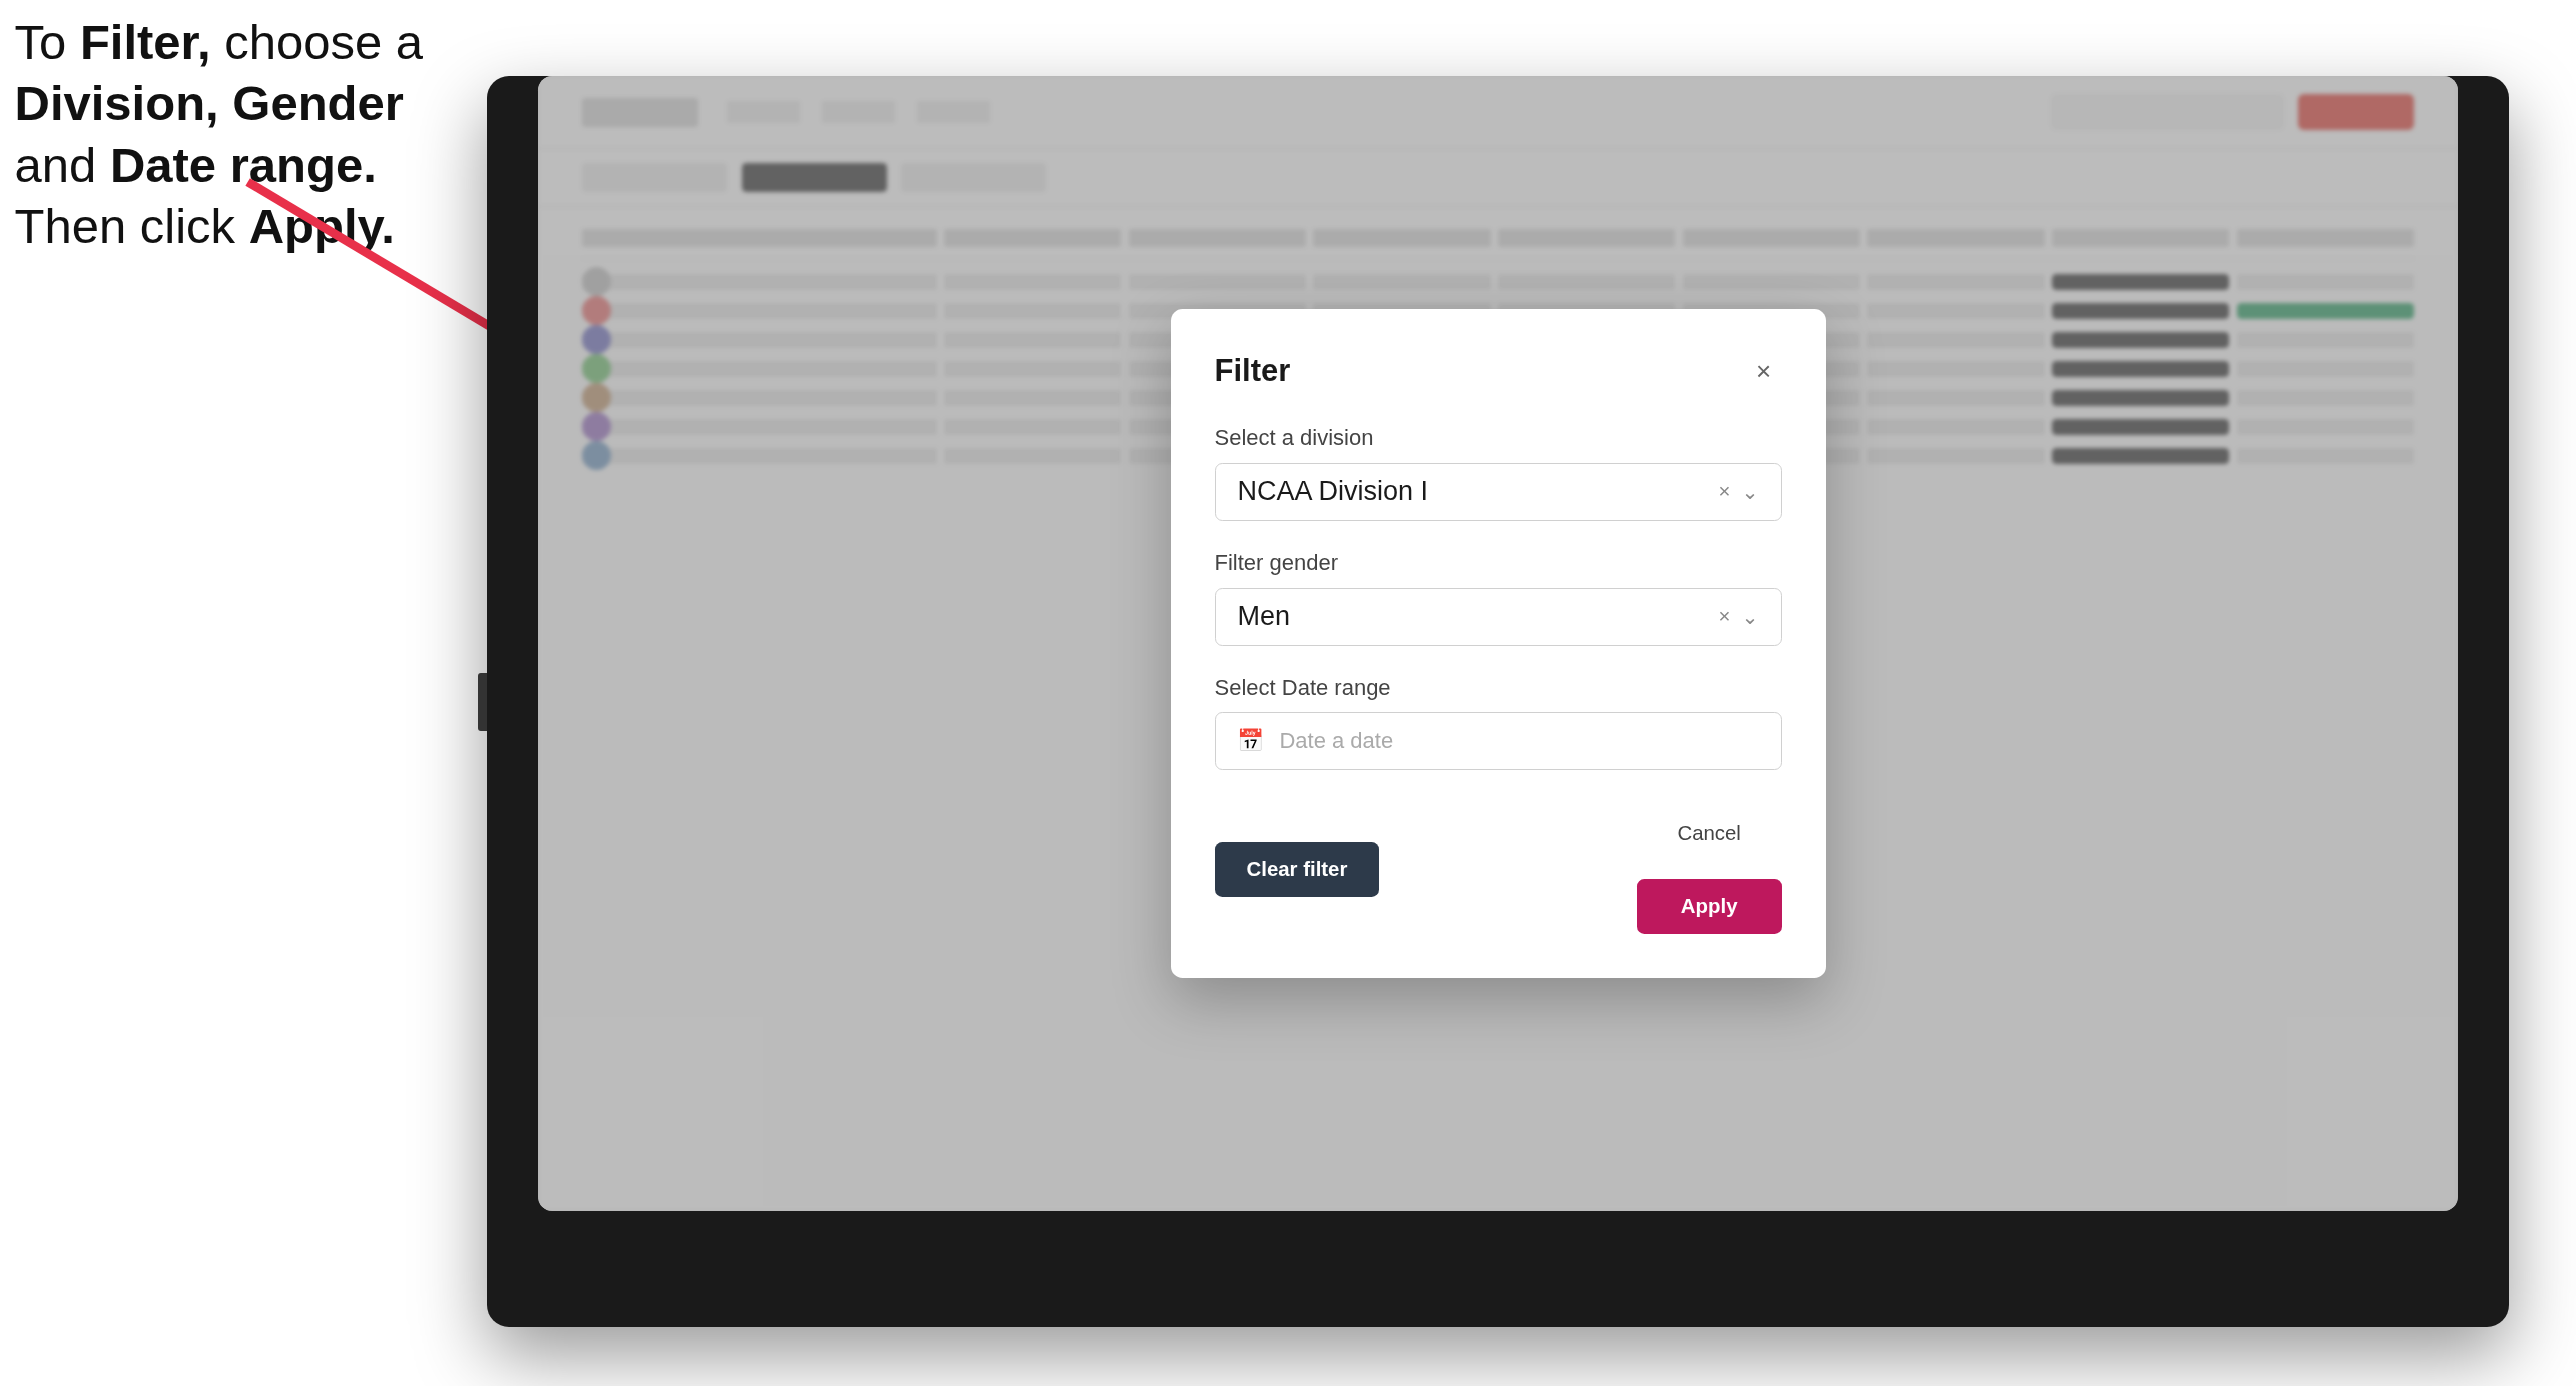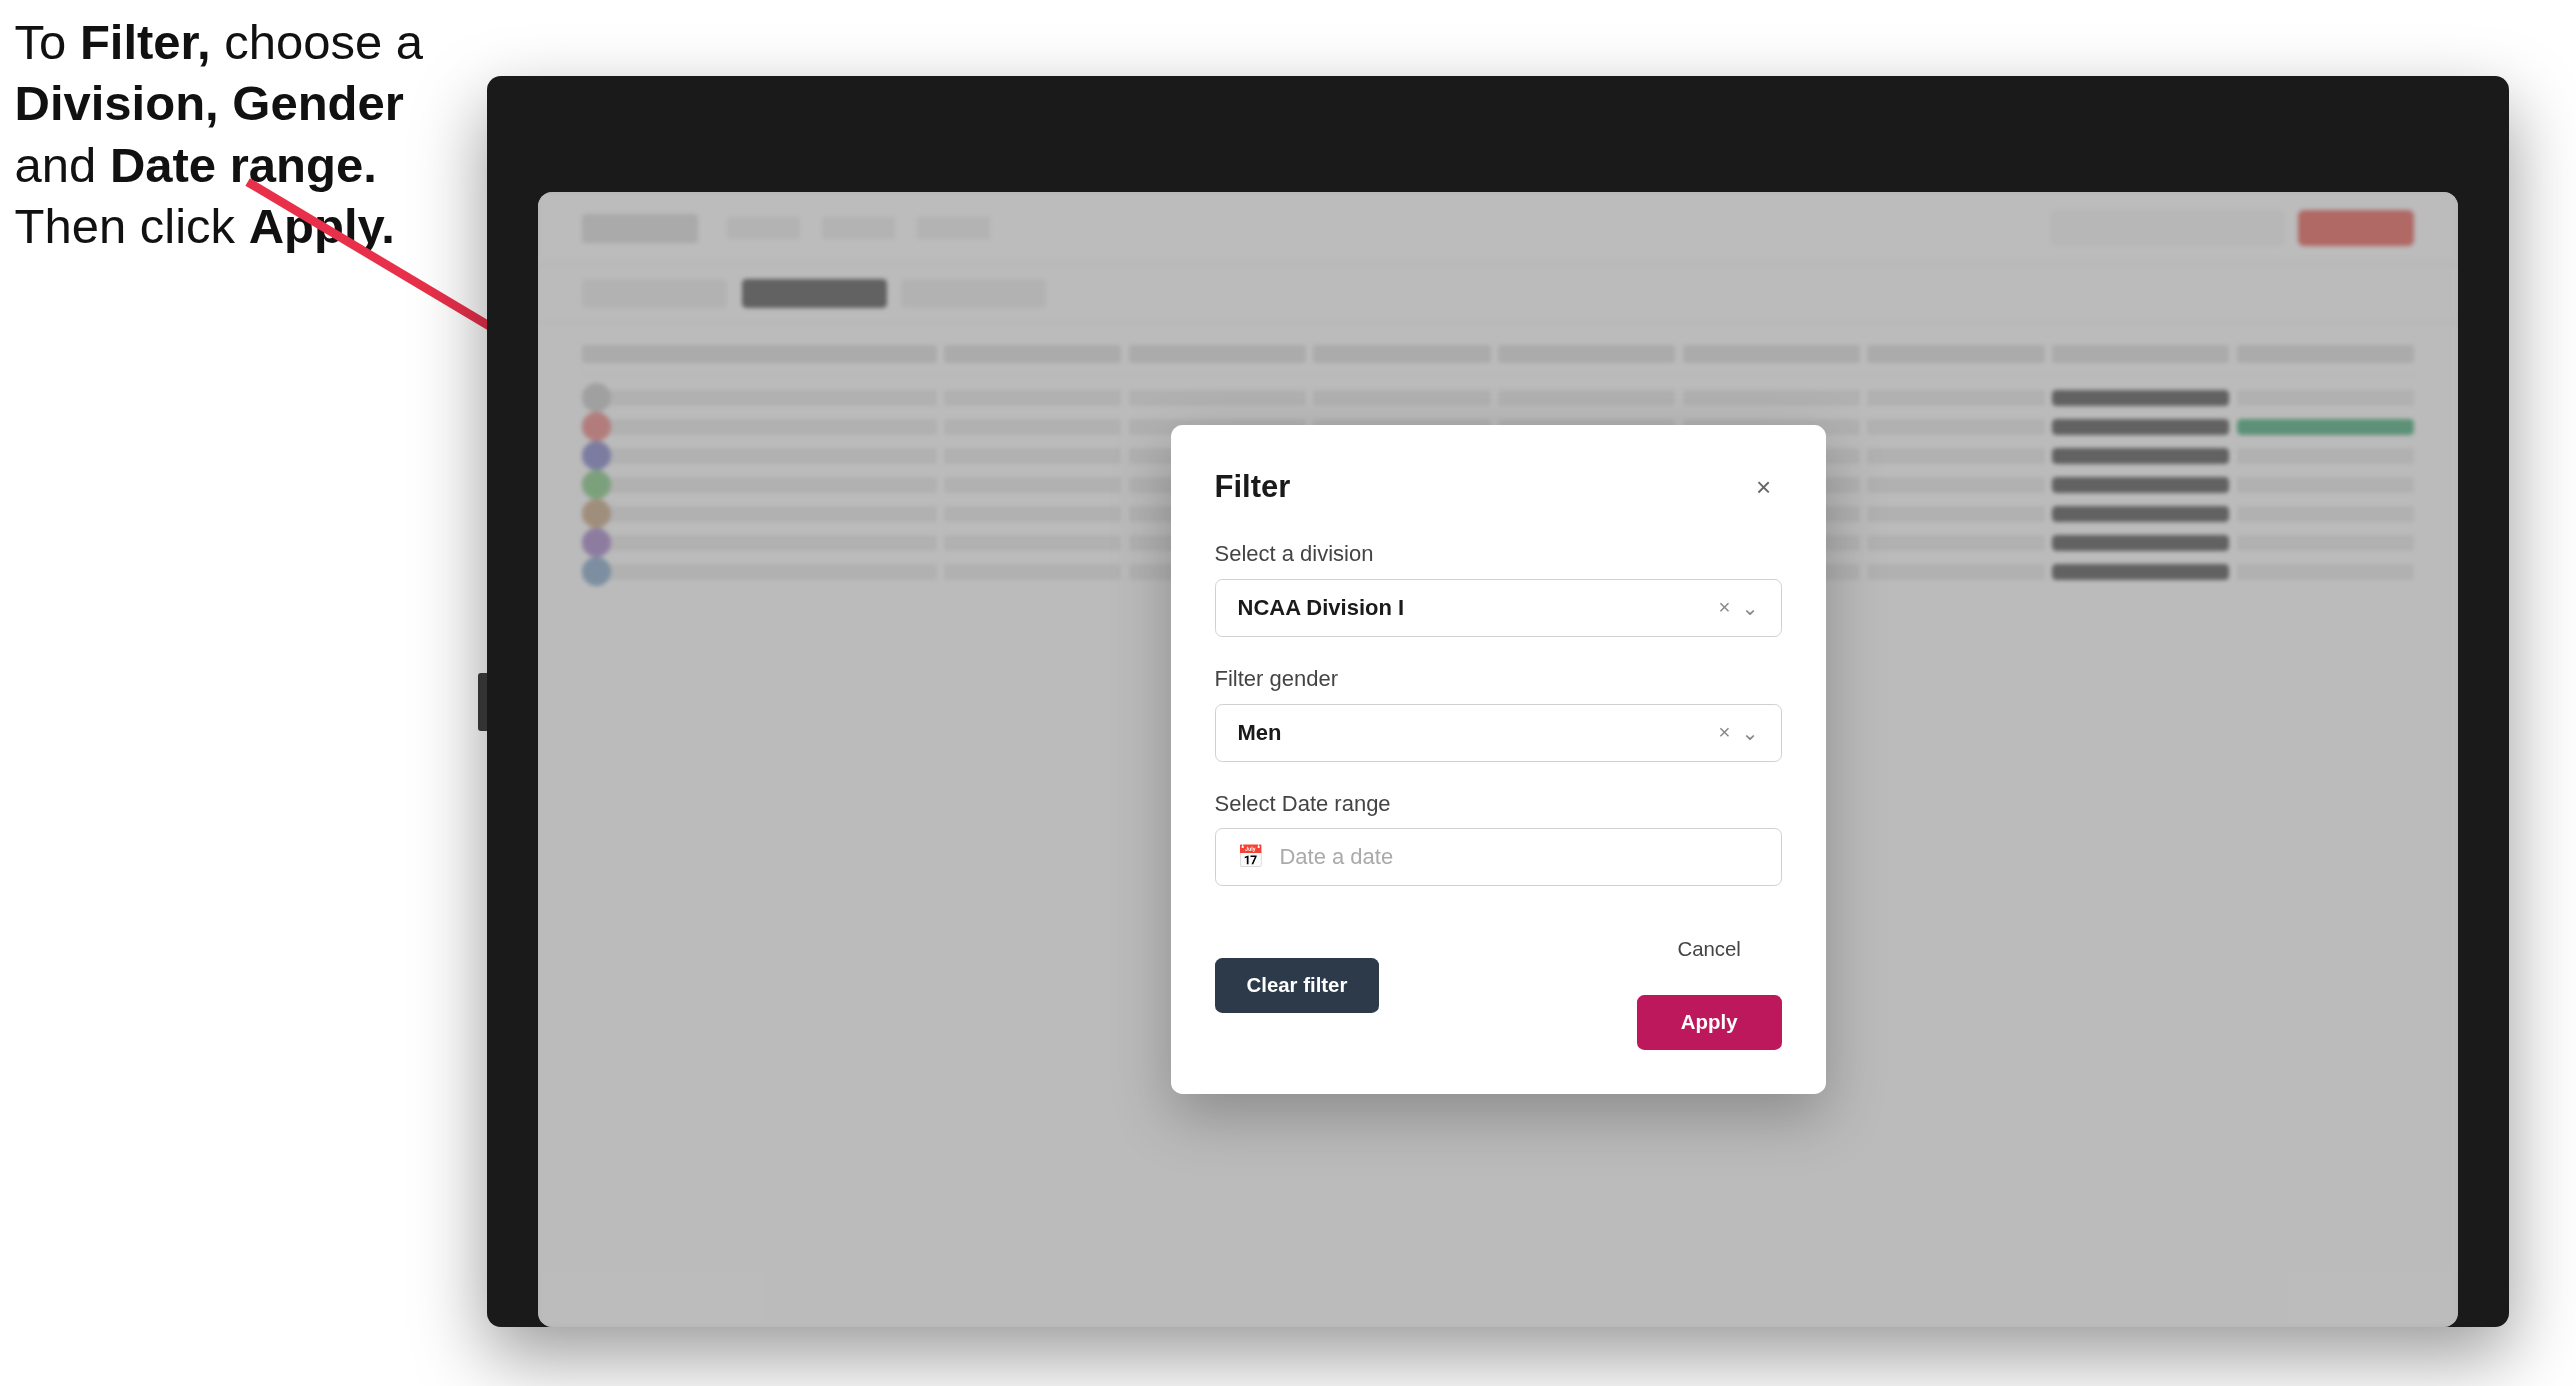--- a/index.html
+++ b/index.html
@@ -39,24 +39,24 @@
     }
 
     
     .tablet-frame {
       position: absolute;
       top: 76px;
       left: 487px;
       width: 2022px;
       height: 1251px;
       background: #1a1a1a;
-      border-radius: 14px;
+      border-radius: 22px;
       box-shadow: 0 29px 73px rgba(0,0,0,0.4);
       display: flex;
-      align-items: flex-end;
+      align-items: flex-start;
       justify-content: center;
     }
 
     .tablet-screen {
       width: 1920px;
       height: 1135px;
       background: #f0f0f0;
       border-radius: 14.5px;
       overflow: hidden;
       position: relative;
@@ -258,22 +258,21 @@
       color: #1a1a1a;
       background: #fff;
       display: flex;
       align-items: center;
       justify-content: space-between;
       cursor: pointer;
     }
 
     .form-select-value {
       color: #1a1a1a;
-      font-size: 22px;
-      font-weight: bold;
+      font-size: 27px;
     }
 
     .form-select-icons {
       display: flex;
       align-items: center;
       gap: 11px;
       color: #888;
       font-size: 20.4px;
     }
 

